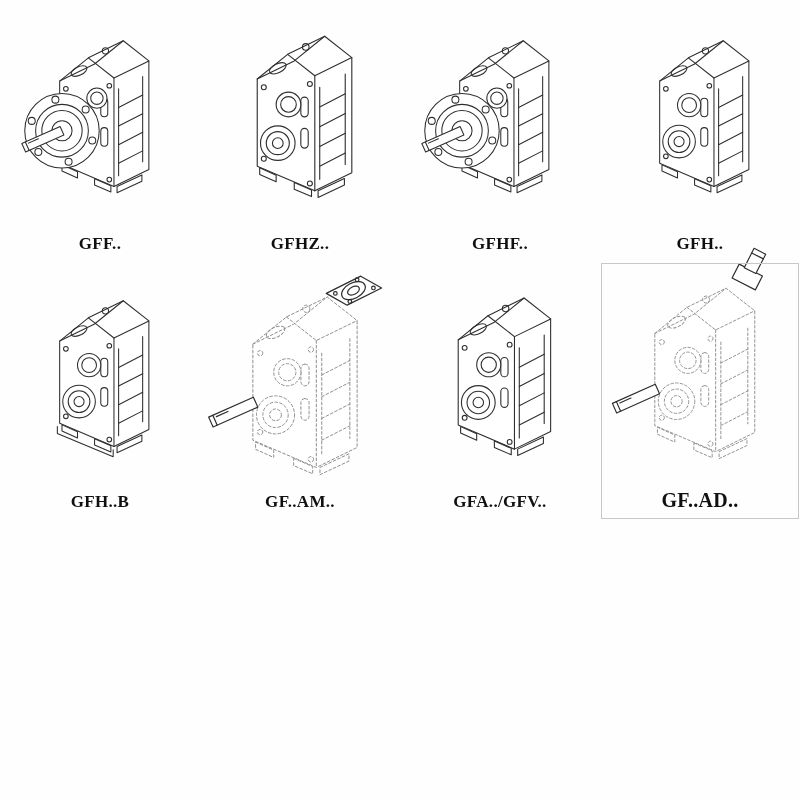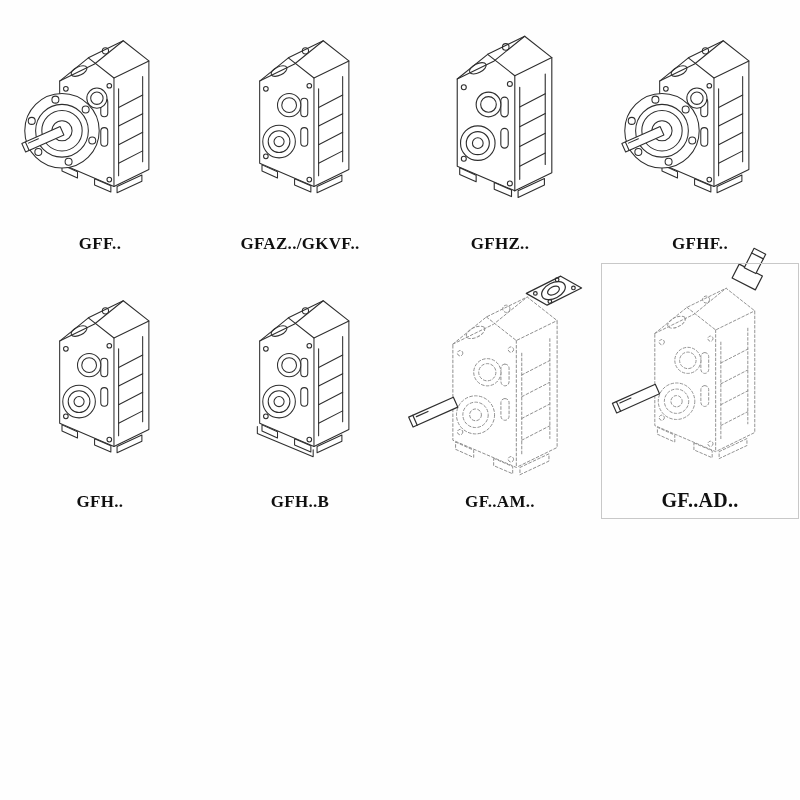--- a/index.html
+++ b/index.html
@@ -130,31 +130,20 @@
           <use href="#gb-housing"></use>
           <circle cx="93" cy="124" r="13" fill="#fff"></circle>
           <circle cx="93" cy="124" r="8"></circle>
           <use href="#gb-flange"></use>
         </g>
       </svg>
     </div>
     <div class="label">GFF..</div>
   </div>
 
-  <div class="cell">
-    <div class="art">
-      <svg class="solid-size" viewBox="-10 40 214 216">
-        <g class="draw">
-          <use href="#gb-housing"></use>
-          <use href="#gb-bores"></use>
-        </g>
-      </svg>
-    </div>
-    <div class="label">GFAZ../GKVF..</div>
-  </div>
 
   <div class="cell">
     <div class="art">
       <svg class="solid-size" style="width:176px" viewBox="-10 40 214 216">
         <g class="draw">
           <use href="#gb-housing"></use>
           <use href="#gb-bores"></use>
         </g>
       </svg>
     </div>
@@ -211,20 +200,31 @@
           <use href="#acc-am"></use>
           <use href="#gb-shaft-ll"></use>
         </g>
       </svg>
     </div>
     <div class="label">GF..AM..</div>
   </div>
 
 
 
+  <div class="cell">
+    <div class="art">
+      <svg class="solid-size" style="width:172px" viewBox="-10 40 214 216">
+        <g class="draw">
+          <use href="#gb-housing"></use>
+          <use href="#gb-bores"></use>
+        </g>
+      </svg>
+    </div>
+    <div class="label">GFA../GFV..</div>
+  </div>
 
 
   <div class="cell boxed">
     <div class="art">
       <svg class="big-size" style="width:186px" viewBox="-10 6 214 252">
         <g class="ph">
           <use href="#gb-housing"></use>
           <use href="#gb-bores"></use>
         </g>
         <g class="draw">

